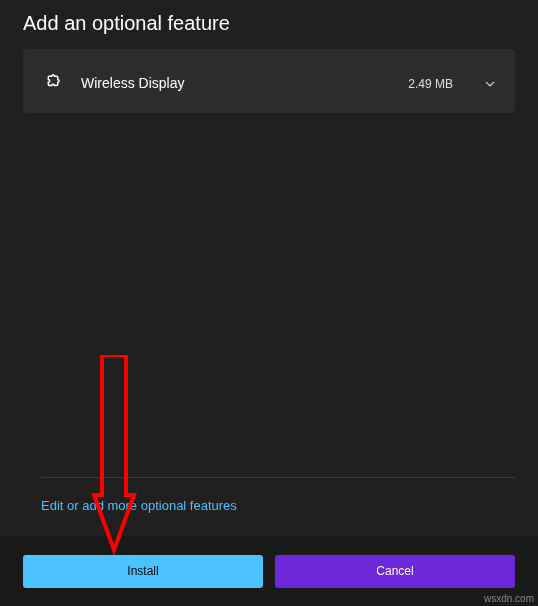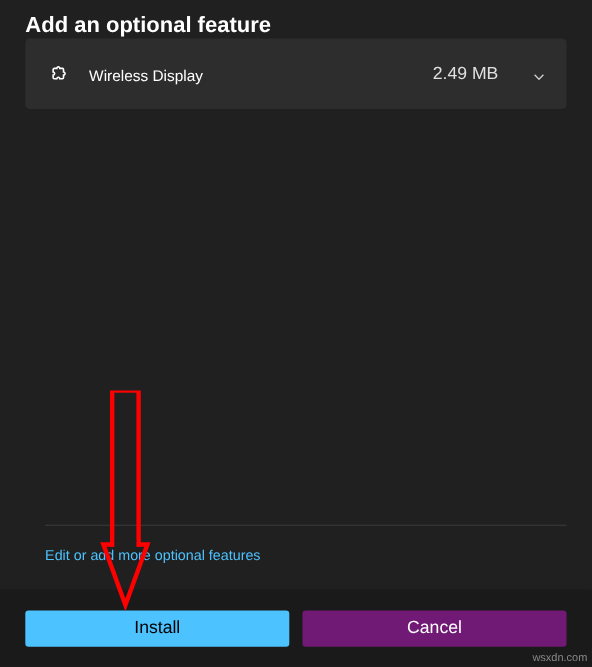--- a/index.html
+++ b/index.html
@@ -14,21 +14,22 @@
       font-family: "Segoe UI", -apple-system, sans-serif;
       color: #ffffff;
       position: relative;
       overflow: hidden;
     }
     .content {
       padding: 12px 23px 0 23px;
     }
     .title {
       font-size: 20px;
-      font-weight: 700;
+      font-weight: 400;
+      margin-bottom: 14px;
       color: #ffffff;
     }
     .subtitle {
       font-size: 13px;
       color: #e8e8e8;
       margin-bottom: 18px;
     }
     .feature-row {
       background: #2d2d2d;
       border-radius: 4px;
@@ -45,21 +46,21 @@
       display: flex;
       align-items: center;
       justify-content: center;
     }
     .feature-name {
       flex: 1;
       font-size: 14px;
       color: #ffffff;
     }
     .feature-size {
-      font-size: 16px;
+      font-size: 12px;
       color: #e0e0e0;
       margin-right: 10px;
     }
     .chevron {
       width: 14px;
       height: 14px;
       flex-shrink: 0;
     }
     .edit-link-wrap {
       position: absolute;
@@ -88,30 +89,30 @@
       display: flex;
       align-items: center;
       gap: 12px;
       padding: 0 23px;
     }
     .btn {
       flex: 1;
       height: 33px;
       border: none;
       border-radius: 3px;
-      font-size: 16px;
+      font-size: 12px;
       font-family: inherit;
       cursor: pointer;
     }
     .btn-primary {
       background: #4cc2ff;
       color: #000000;
     }
     .btn-secondary {
-      background: #701a75;
+      background: #6d28d9;
       color: #ffffff;
     }
     .arrow-annotation {
       position: absolute;
       left: 90px;
       top: 355px;
       pointer-events: none;
     }
     .watermark {
       position: absolute;

